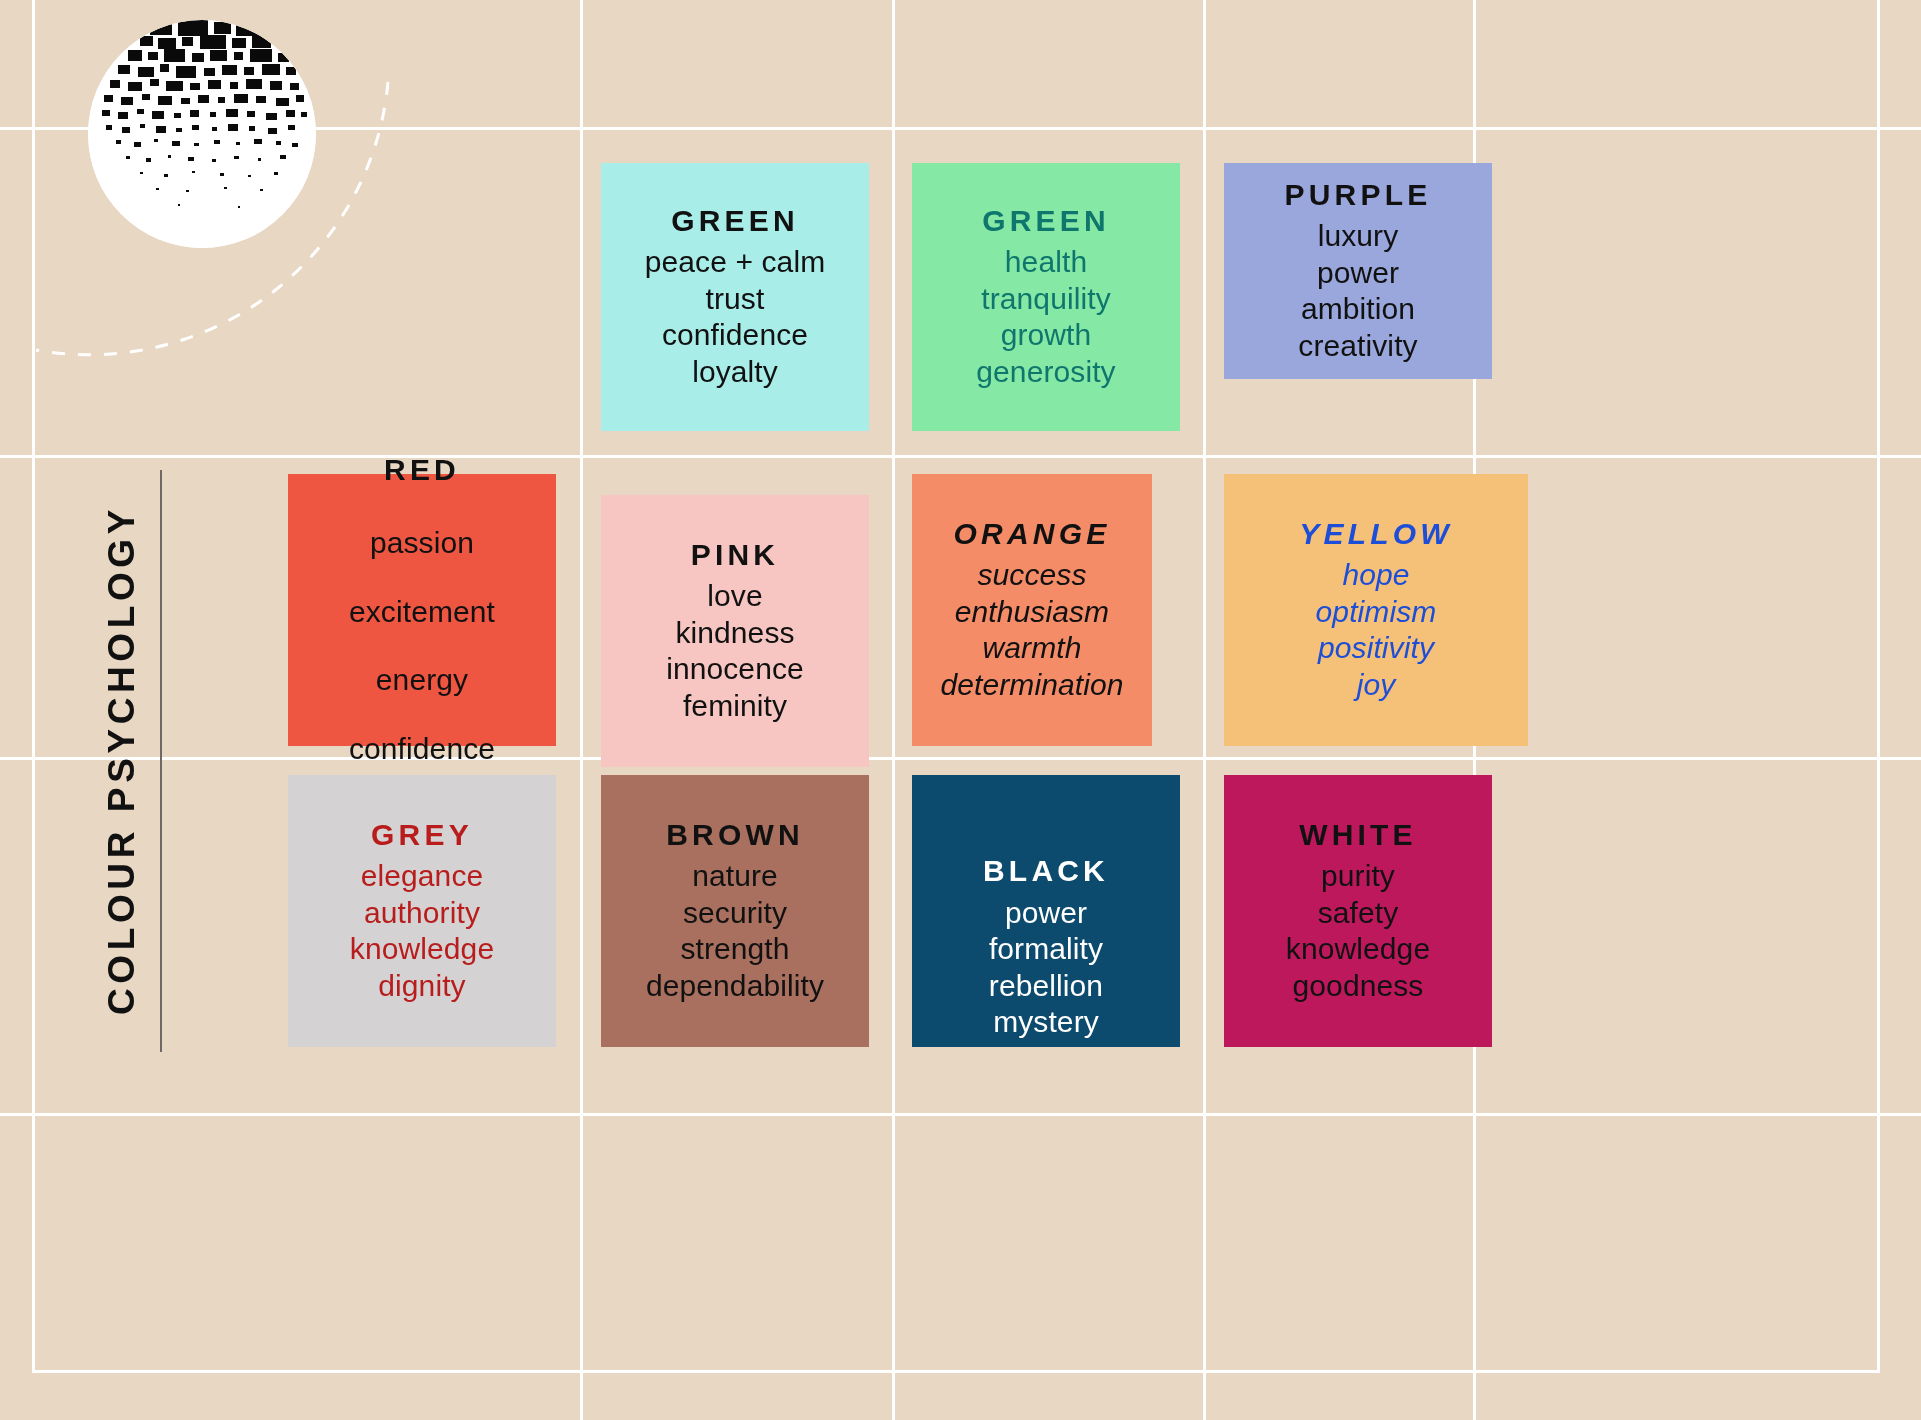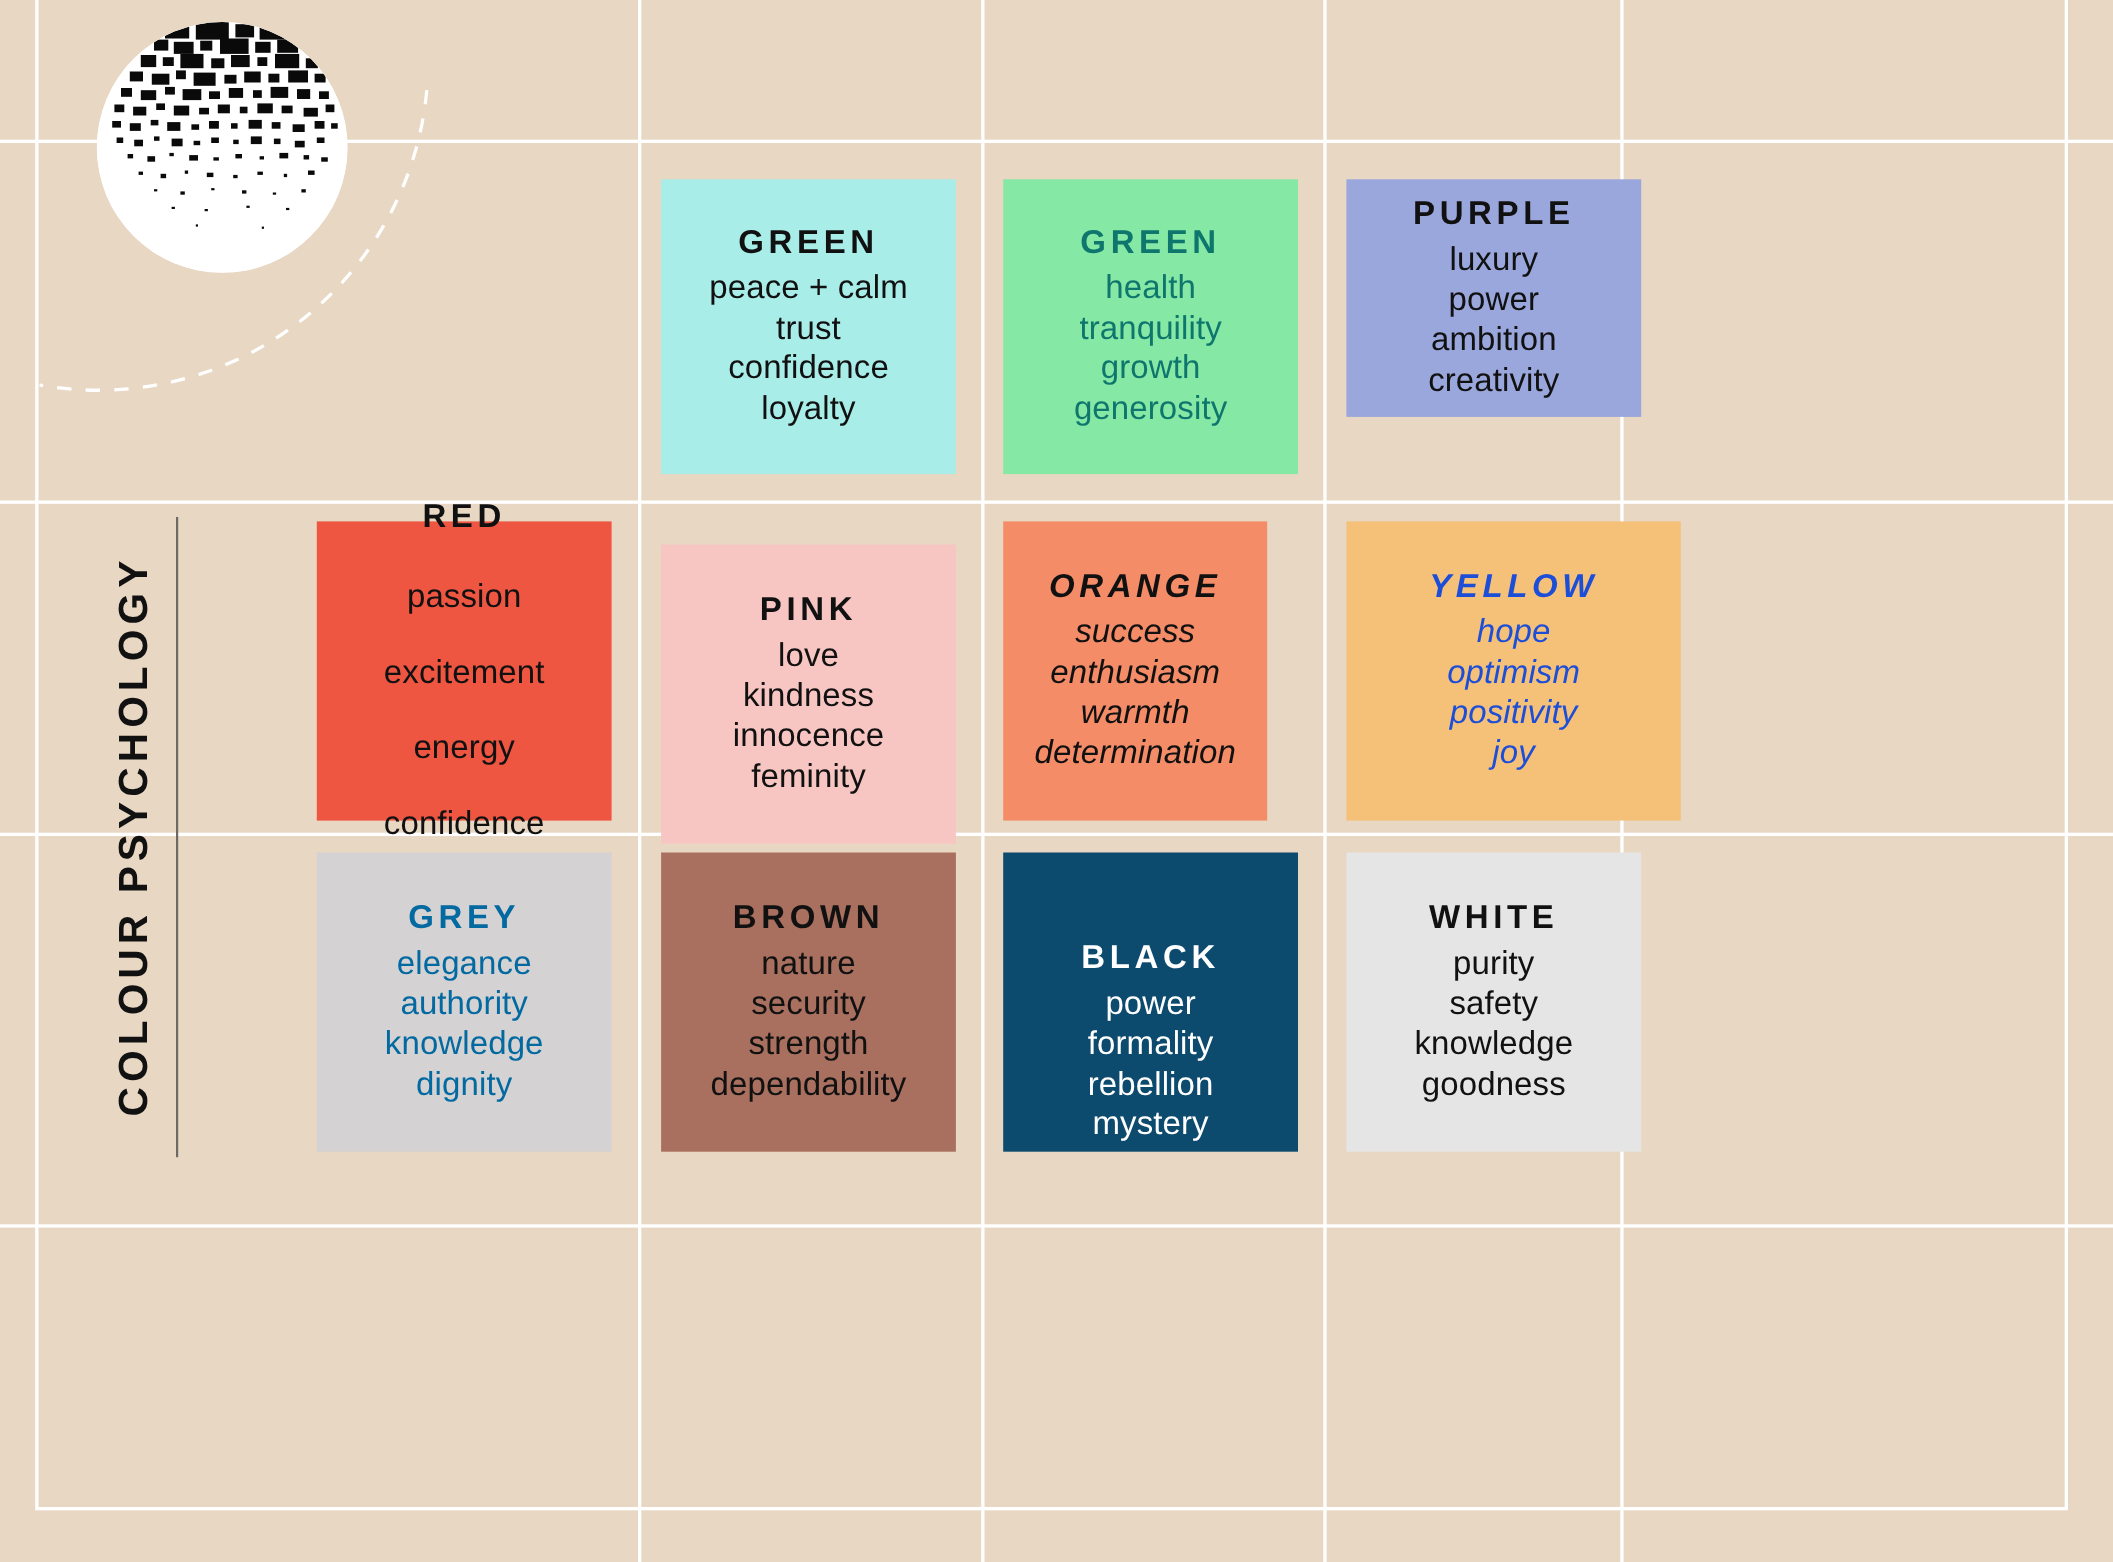--- a/index.html
+++ b/index.html
@@ -312,42 +312,42 @@
         <div class="c-word">warmth</div>
         <div class="c-word">determination</div>
       </div>
       <div class="card" style="left: 1224px; top: 474px; width: 304px; height: 272px; background: rgb(245, 193, 121); color: #1d4ed8; font-style: italic;">
         <div class="c-title">YELLOW</div>
         <div class="c-word">hope</div>
         <div class="c-word">optimism</div>
         <div class="c-word">positivity</div>
         <div class="c-word">joy</div>
       </div>
-      <div class="card" style="left: 288px; top: 775px; width: 268px; height: 272px; background: rgb(212, 210, 210); color: #0369a1; text-align: center;">
+      <div class="card" style="left: 288px; top: 775px; width: 268px; height: 272px; background: rgb(212, 210, 210); color: #b91c1c; text-align: center;">
         <div class="c-title">GREY</div>
         <div class="c-word">elegance</div>
         <div class="c-word">authority</div>
         <div class="c-word">knowledge</div>
         <div class="c-word">dignity</div>
       </div>
       <div class="card" style="left: 601px; top: 775px; width: 268px; height: 272px; background: rgb(169, 112, 95); color: rgb(17, 17, 17);">
         <div class="c-title">BROWN</div>
         <div class="c-word">nature</div>
         <div class="c-word">security</div>
         <div class="c-word">strength</div>
         <div class="c-word">dependability</div>
       </div>
       <div class="card" style="left: 912px; top: 775px; width: 268px; height: 272px; background: #0c4a6e; color: rgb(255, 255, 255); justify-content: flex-end;">
         <div class="c-title">BLACK</div>
         <div class="c-word">power</div>
         <div class="c-word">formality</div>
         <div class="c-word">rebellion</div>
         <div class="c-word">mystery</div>
       </div>
-      <div class="card" style="left: 1224px; top: 775px; width: 268px; height: 272px; background: #e5e5e5; color: rgb(17, 17, 17);">
+      <div class="card" style="left: 1224px; top: 775px; width: 268px; height: 272px; background: #be185d; color: rgb(17, 17, 17);">
         <div class="c-title">WHITE</div>
         <div class="c-word">purity</div>
         <div class="c-word">safety</div>
         <div class="c-word">knowledge</div>
         <div class="c-word">goodness</div>
       </div>
     </div>
 
 </div>
 

